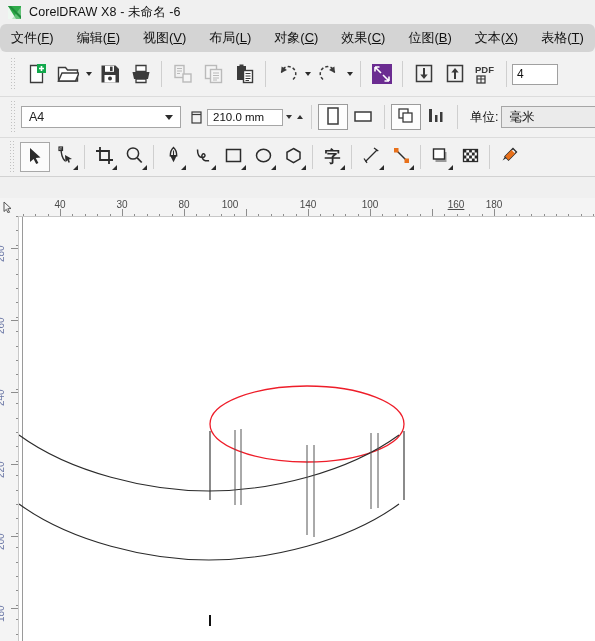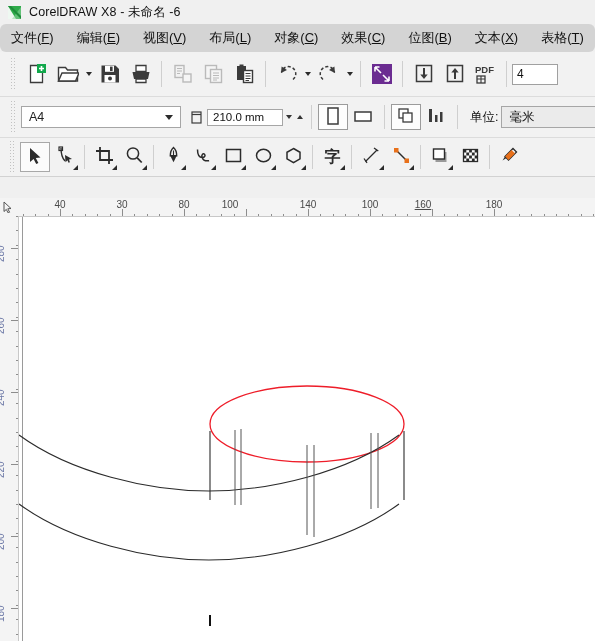--- a/index.html
+++ b/index.html
@@ -532,21 +532,21 @@
         <div class="hlab" style="left: 104px;">30</div>
         <div class="htick maj" style="left: 166px;"></div>
         <div class="hlab" style="left: 166px;">80</div>
         <div class="htick maj" style="left: 228px;"></div>
         <div class="hlab" style="left: 212px;">100</div>
         <div class="htick maj" style="left: 290px;"></div>
         <div class="hlab" style="left: 290px;">140</div>
         <div class="htick maj" style="left: 352px;"></div>
         <div class="hlab" style="left: 352px;">100</div>
         <div class="htick maj" style="left: 414px;"></div>
-        <div class="hlab" style="left: 405px; text-decoration: underline;">160</div>
+        <div class="hlab" style="left: 438px; text-decoration: underline;">160</div>
         <div class="htick maj" style="left: 476px;"></div>
         <div class="hlab" style="left: 476px;">180</div>
         <div class="htick min" style="left: 5px;"></div>
         <div class="htick min" style="left: 17px;"></div>
         <div class="htick min" style="left: 30px;"></div>
         <div class="htick min" style="left: 54px;"></div>
         <div class="htick min" style="left: 67px;"></div>
         <div class="htick min" style="left: 79px;"></div>
         <div class="htick min" style="left: 92px;"></div>
         <div class="htick min" style="left: 116px;"></div>

